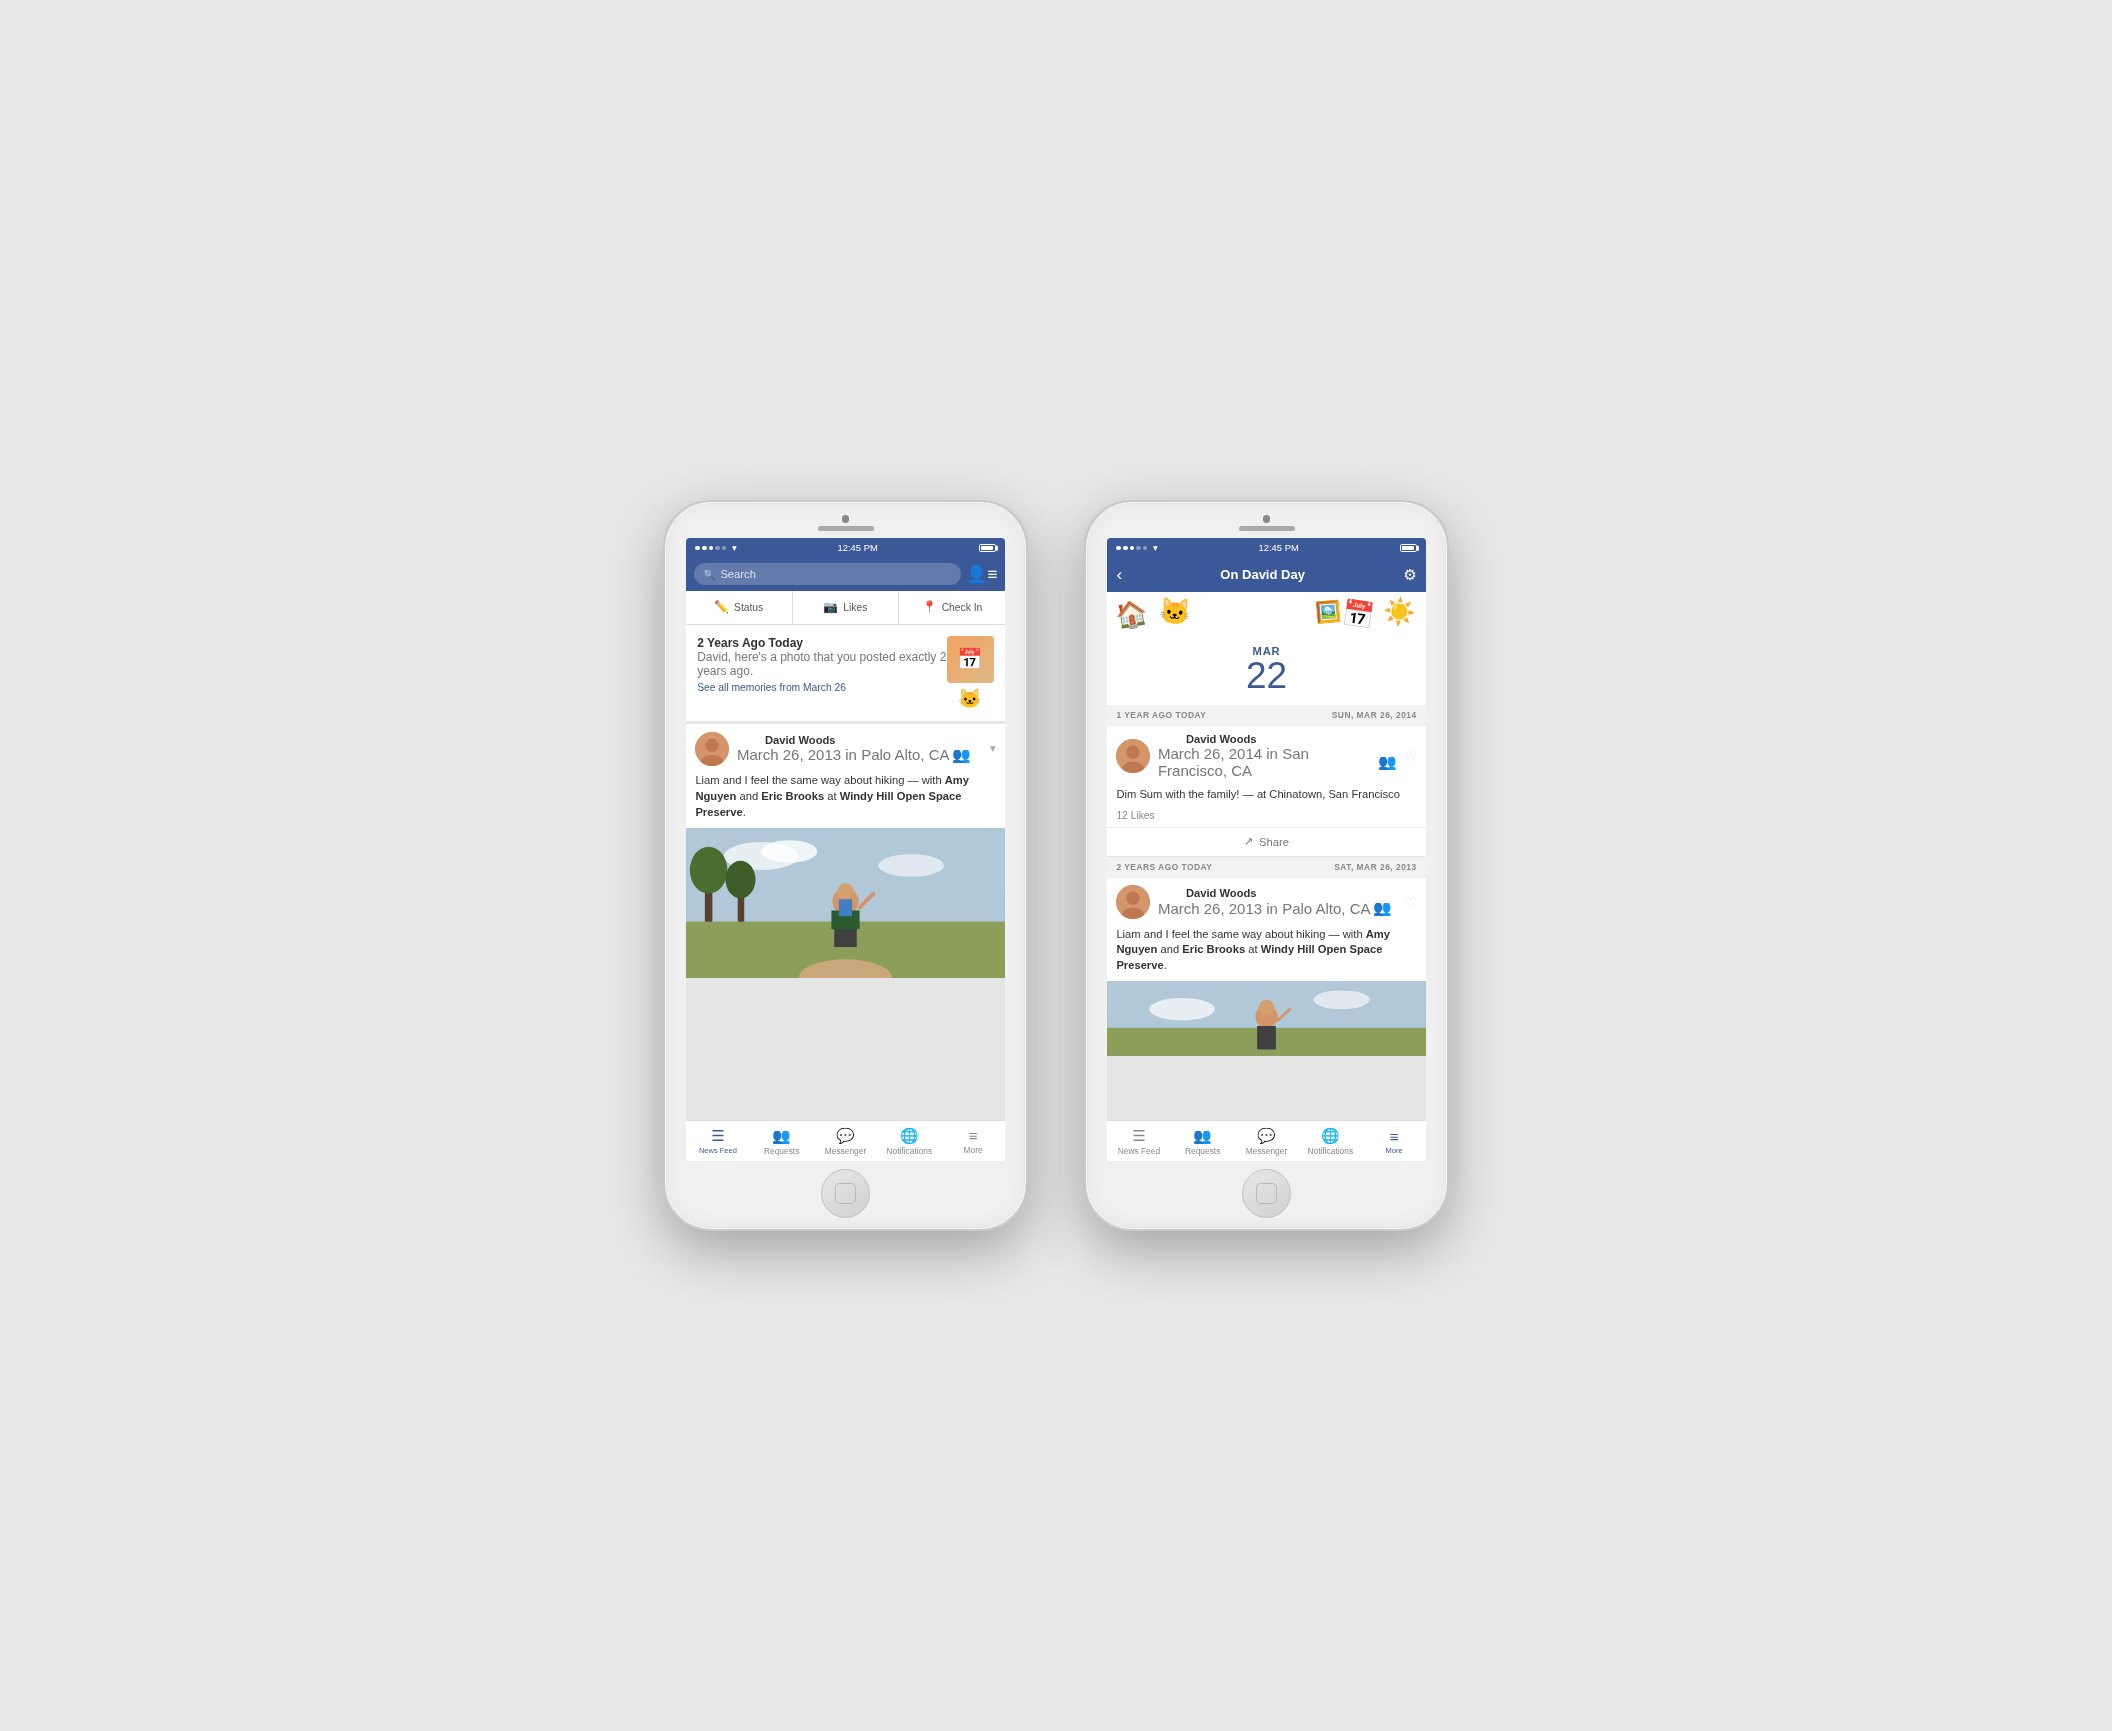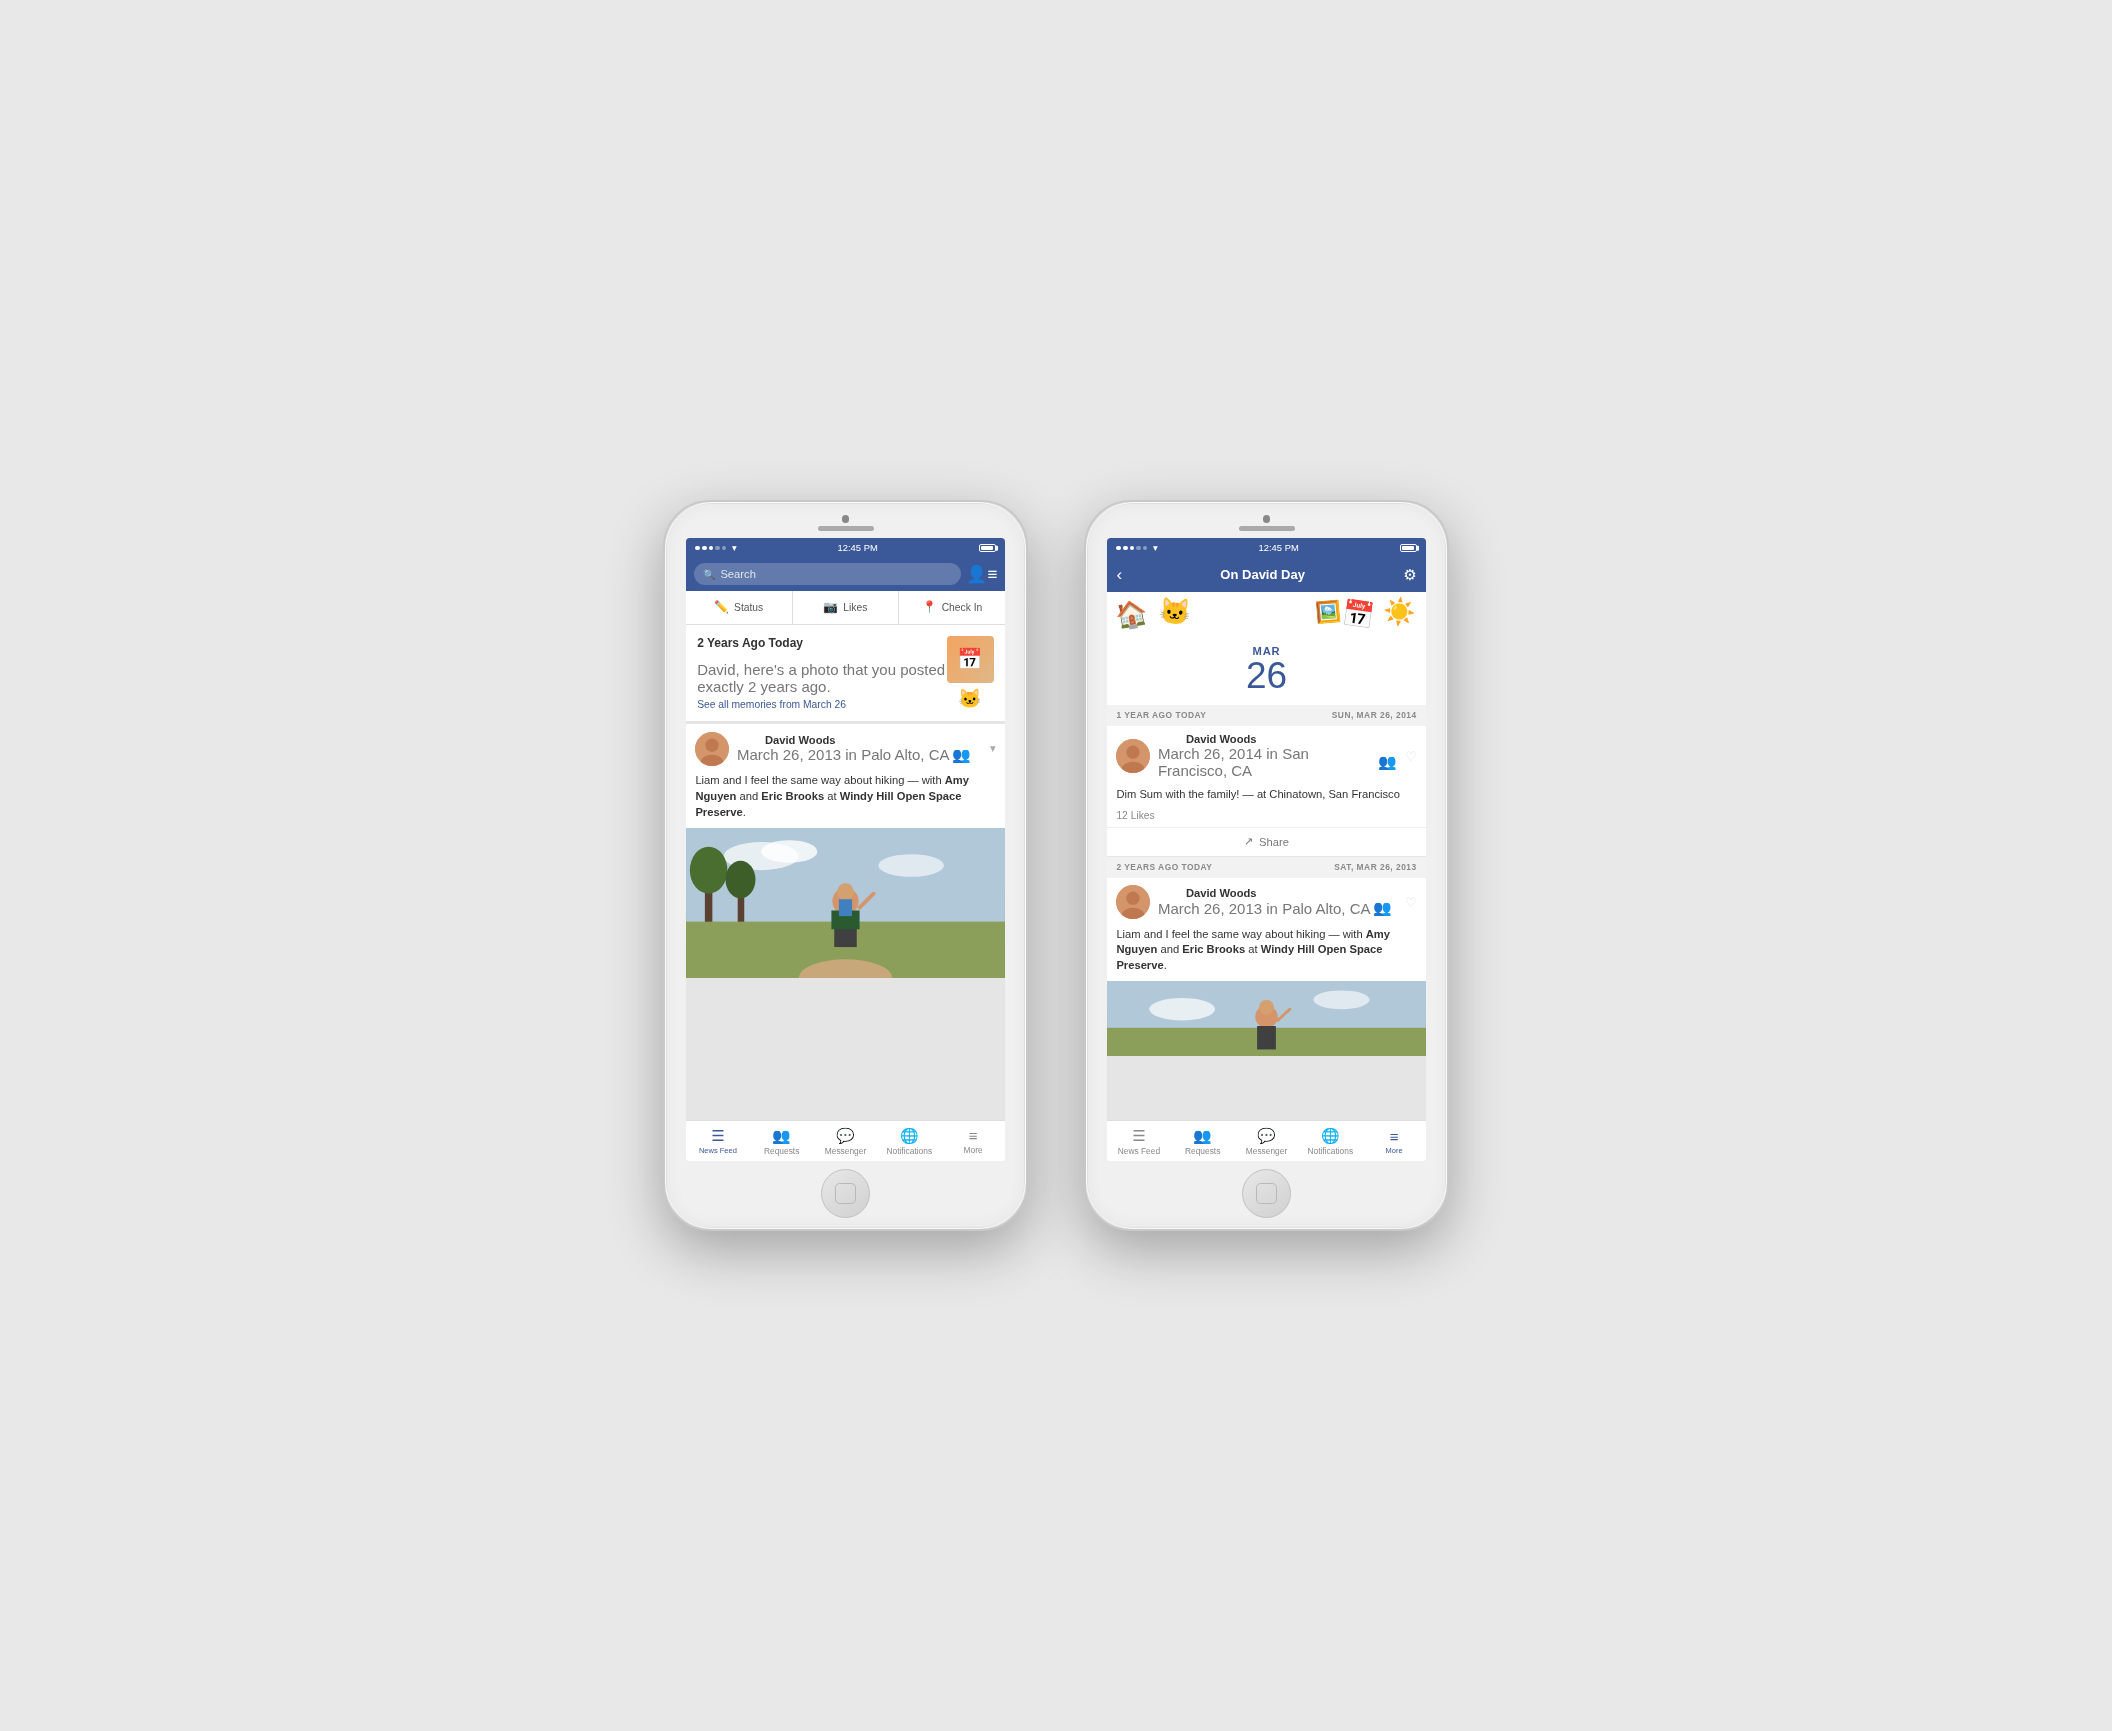--- a/index.html
+++ b/index.html
@@ -211,21 +211,21 @@
       margin-bottom: 3.7px;
       padding: 11.2px;
       position: relative;
     }
     .memory-card .memory-header {
       display: flex;
       justify-content: space-between;
       align-items: flex-start;
     }
     .memory-title { font-size: 12px; font-weight: bold; color: #333; }
-    .memory-desc { font-size: 15px; color: #777; margin-top: 11px; }
+    .memory-desc { font-size: 12px; color: #777; margin-top: 0; }
     .memory-link { font-size: 10.3px; color: #3b5998; margin-top: 3.7px; }
     .memory-sticker {
       width: 47px;
       height: 47px;
       background: linear-gradient(135deg, #f4a460, #deb887);
       border-radius: 3.7px;
       display: flex;
       align-items: center;
       justify-content: center;
       font-size: 20.6px;
@@ -548,21 +548,21 @@
 
       <div class="sticker-decoration sticker-1">🏠</div>
       <div class="sticker-decoration sticker-2">🐱</div>
       <div class="sticker-decoration sticker-3">📅</div>
       <div class="sticker-decoration sticker-4">☀️</div>
       <div style="position:absolute; top:7.5px; right:84px;">
         <span style="font-size:20.6px; transform:rotate(-5deg); display:block;">🖼️</span>
       </div>
       <div class="otd-date-center">
         <div class="otd-month">MAR</div>
-        <div class="otd-day">26</div>
+        <div class="otd-day">22</div>
       </div>
     </div>
 
     <div class="content">
 
       <div class="section-header">
         <span>1 YEAR AGO TODAY</span>
         <span>Sun, Mar 26, 2014</span>
       </div>
       <div class="otd-post-card">

